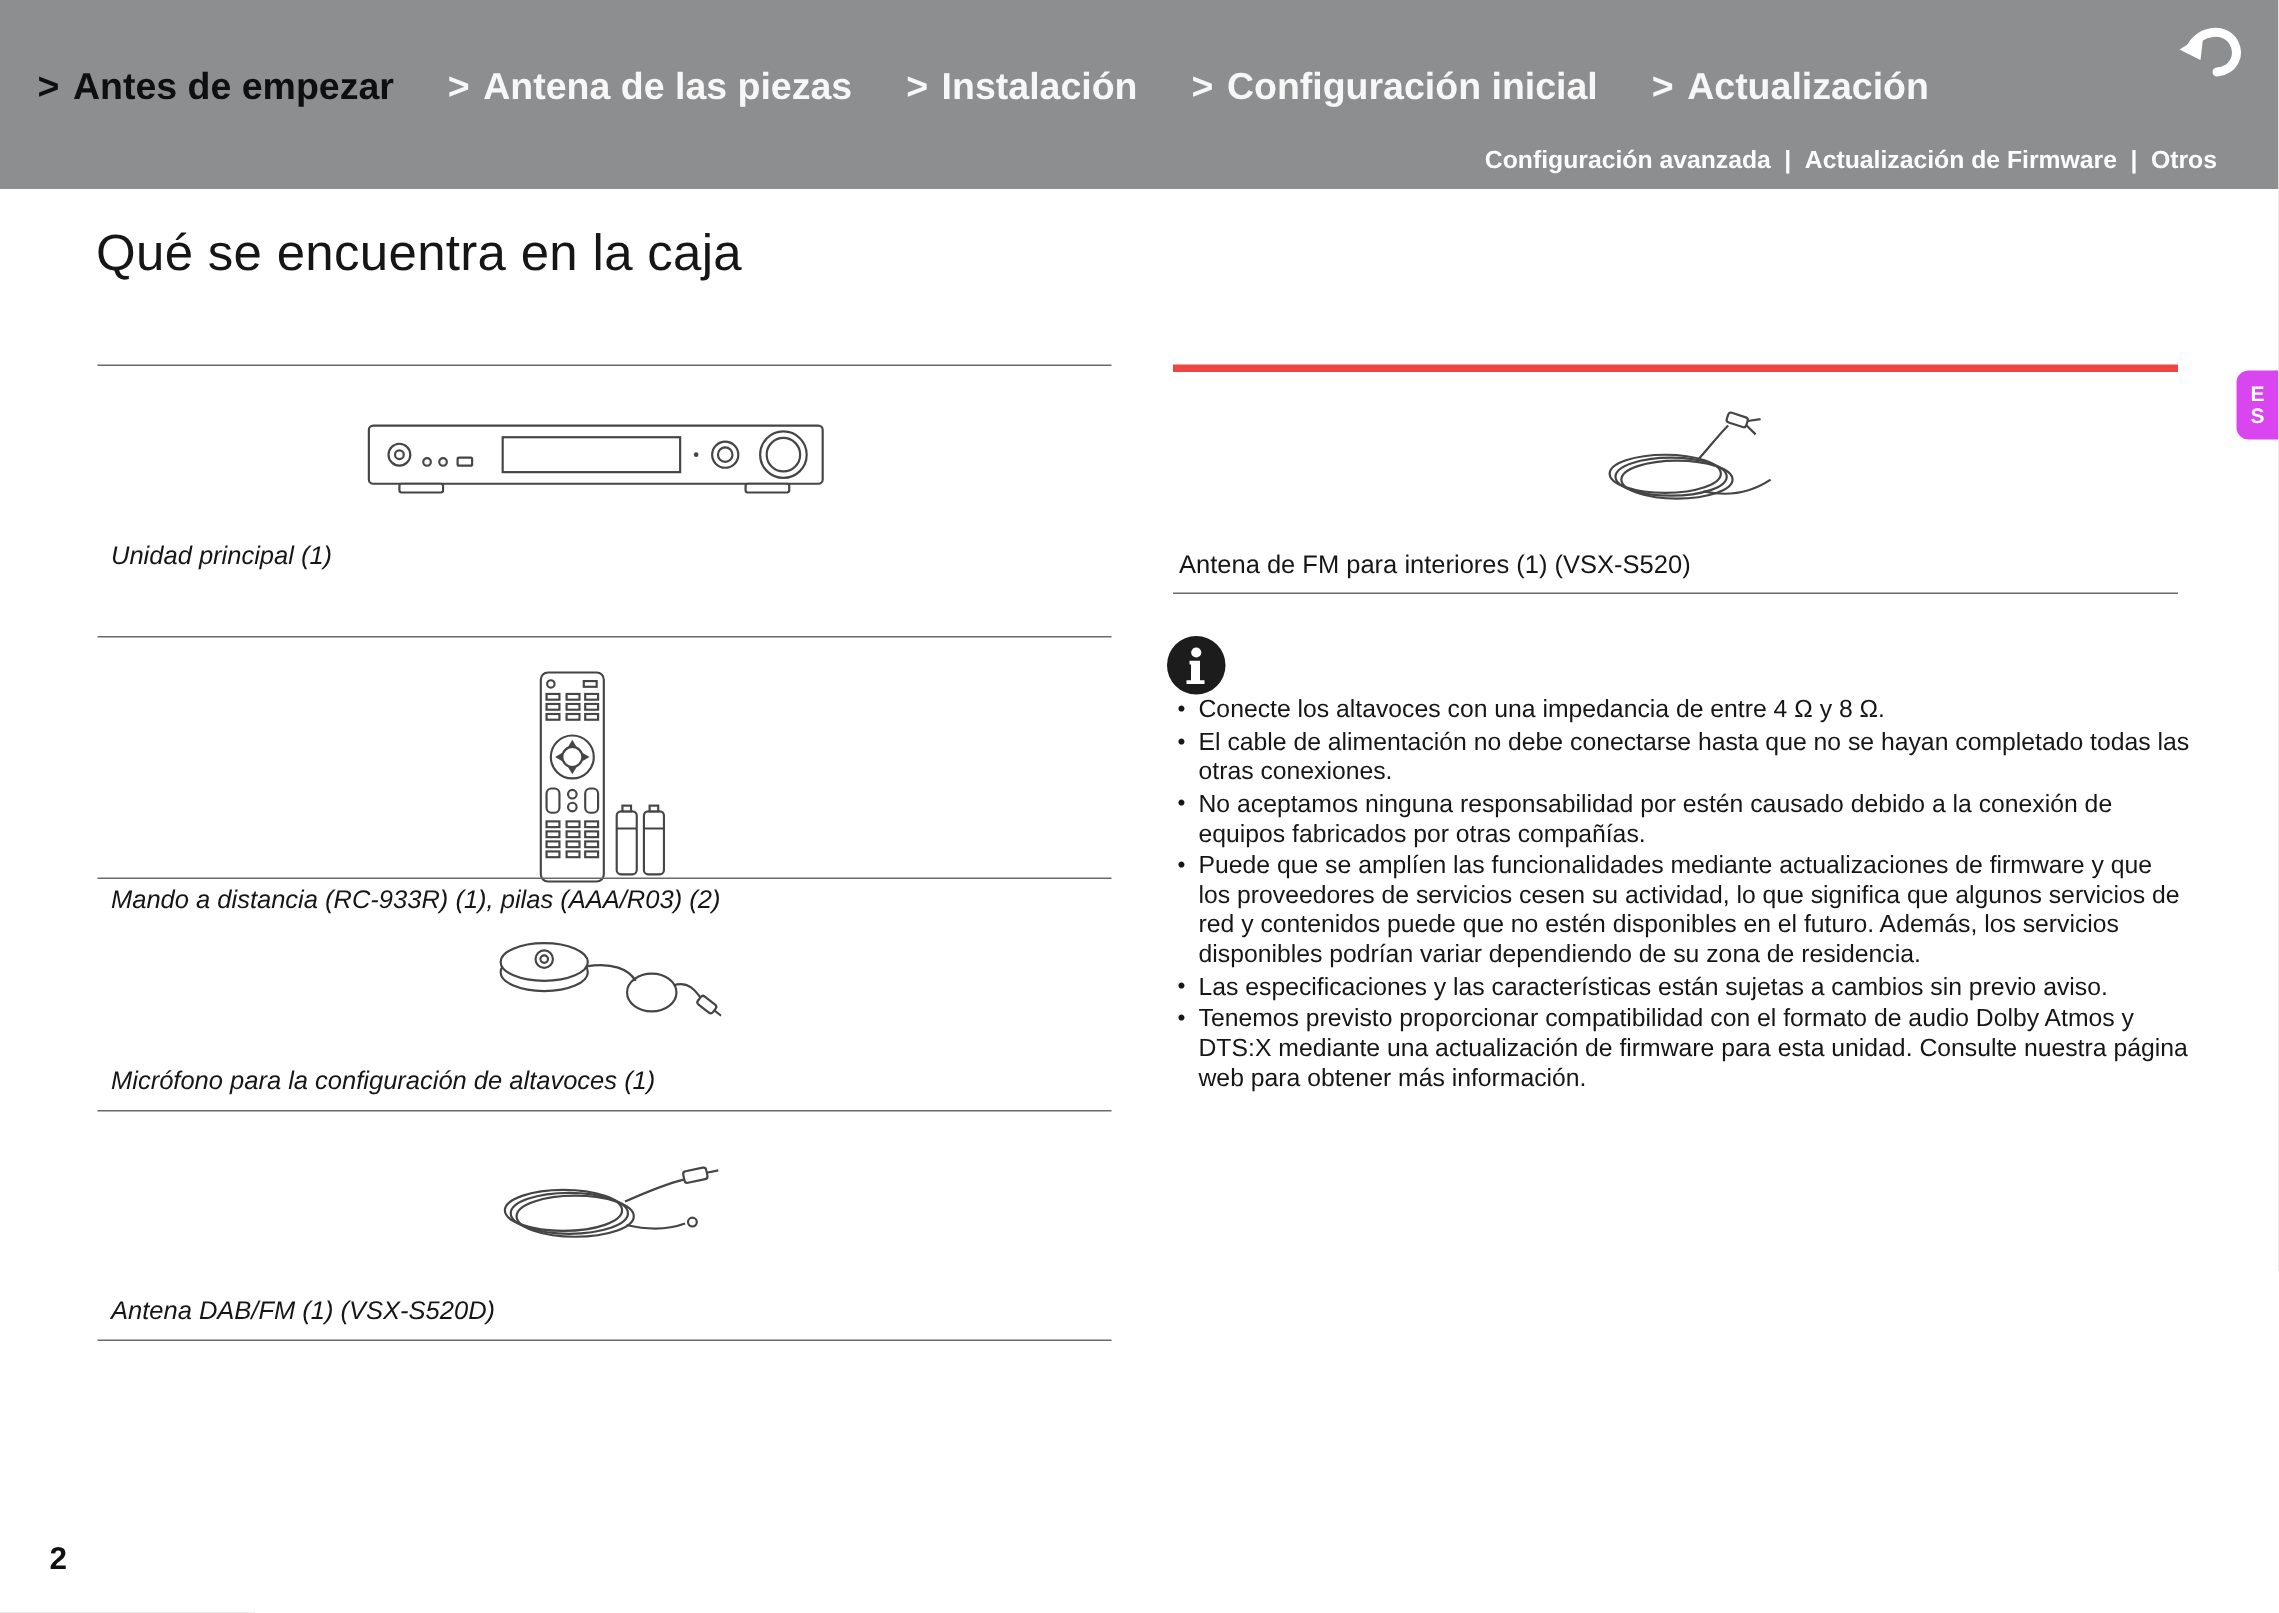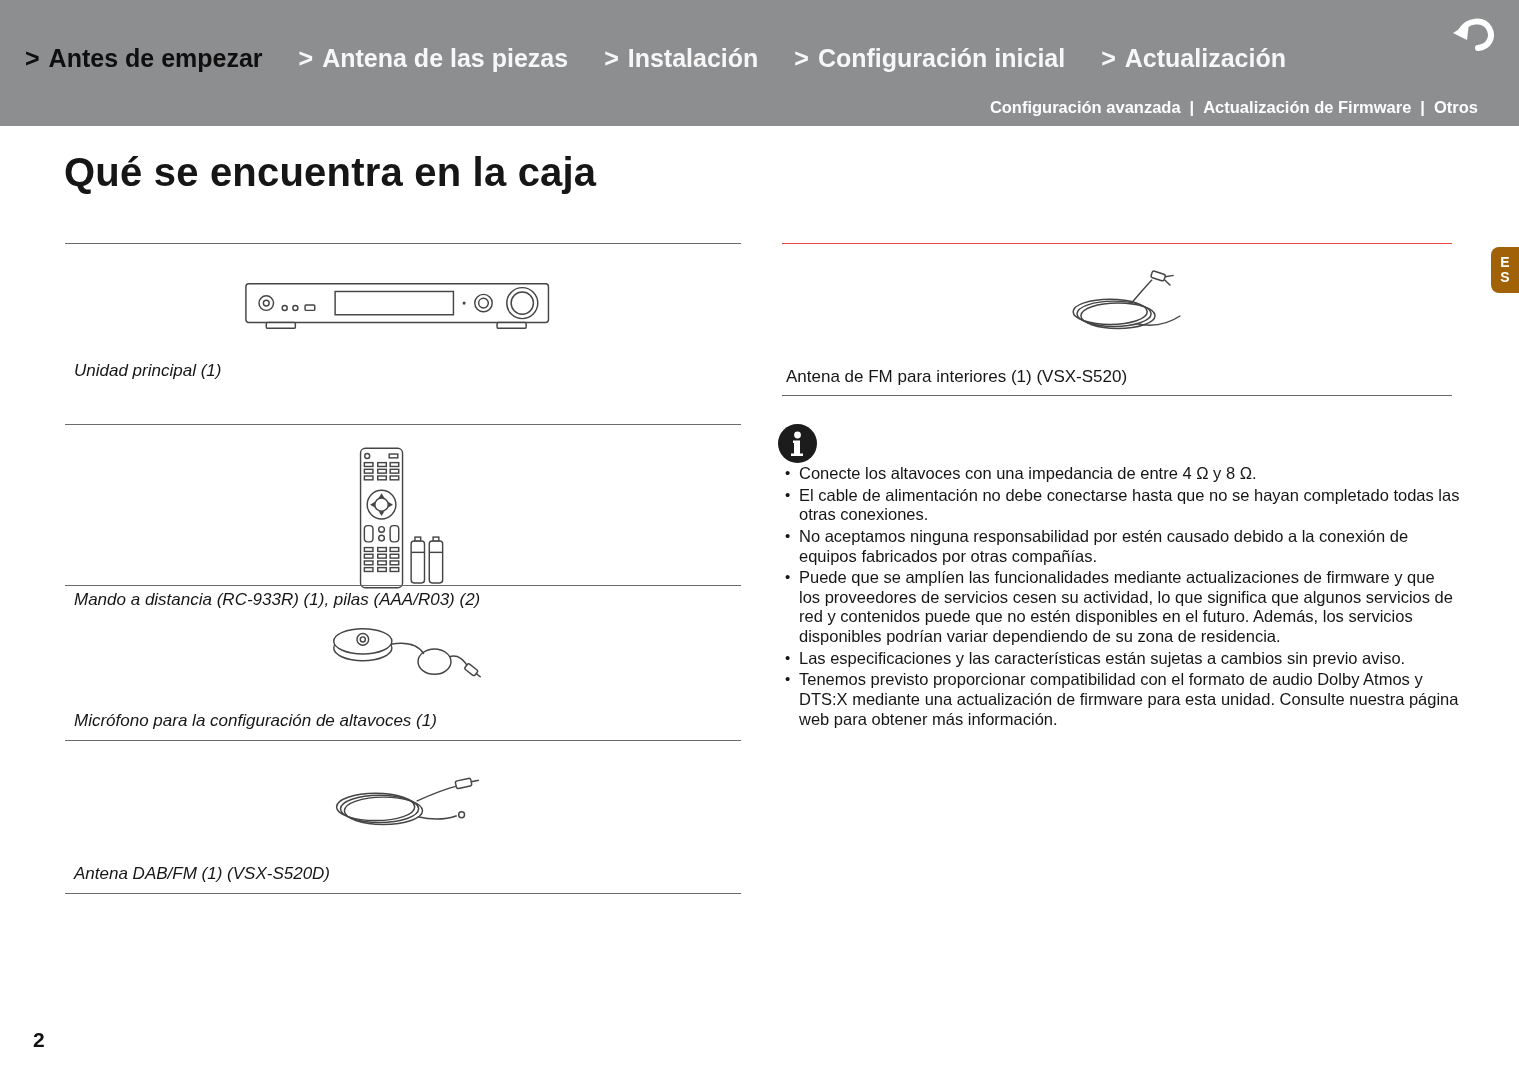--- a/index.html
+++ b/index.html
@@ -14,43 +14,43 @@
   
   .header { position: absolute; top:0; left:0; width:100%; height:126px; background:#8c8e90; }
   .nav { position:absolute; left:25px; top:44px; display:flex; gap:36px; font-size:25px; font-weight:bold; white-space:nowrap; }
   .nav-item { color:#f7f7f7; text-decoration:none; display:flex; gap:9px; cursor:pointer; align-items:baseline; }
   .nav-item.active { color:#0f0f0f; }
   .subnav { position:absolute; right:41px; top:98px; display:flex; gap:9px; font-size:16.5px; font-weight:bold; color:#fdfdfd; white-space:nowrap; }
   .subnav a { color:#fdfdfd; text-decoration:none; cursor:pointer; }
   .back-icon { position:absolute; top:16px; right:22px; width:46px; height:38px; cursor:pointer; }
 
   
-  .title { position:absolute; left:64px; top:150px; font-size:40px; font-weight:700; color:#161616; letter-spacing:0.2px; }
+  .title { position:absolute; left:64px; top:150px; font-size:34px; font-weight:400; color:#161616; letter-spacing:0.2px; }
 
   
   .box-item { position:absolute; left:65px; width:676px; border-top:1px solid #6a6a6a;font-style:italic; }
   .box-item .illus { position:absolute; left:0; right:0; display:flex; justify-content:center; }
   .box-item .item-label { position:absolute; left:9px; bottom:9px; font-size:17px; color:#161616; }
   .divider { position:absolute; left:65px; top:893px; width:676px; border-top:1px solid #6a6a6a; }
 
   
-  .right-item { position:absolute; left:782px; width:670px; top:243px; height:153px; border-top:1px solid #ef4444; border-bottom:1px solid #6a6a6a; }
+  .right-item { position:absolute; left:782px; width:670px; top:243px; height:153px; border-top:5px solid #ef4444; border-bottom:1px solid #6a6a6a; }
   .right-item .illus { position:absolute; left:0; right:0; top:24px; display:flex; justify-content:center; }
   .right-item .item-label { position:absolute; left:4px; bottom:8px; font-size:17px; color:#161616; }
 
   .info-icon { position:absolute; left:777px; top:423px; width:41px; height:41px; }
 
   .notes { position:absolute; left:782px; top:464px; width:678px; list-style:none; font-size:16.5px; line-height:1.19; color:#161616; }
   .notes li { position:relative; padding-left:17px; margin-bottom:2px; }
   .notes li::before { content:"\2022"; position:absolute; left:3px; top:0; font-size:15px; }
 
   
   .es-tab {
     position:absolute; right:0; top:247px; height:46px; width:28px;
-    padding:0 9px; background:#a16207; border-radius:8px 0 0 8px;
+    padding:0 9px; background:#d946ef; border-radius:8px 0 0 8px;
     color:#fff; font-weight:bold; font-size:14px; line-height:15px;
     display:flex; align-items:center; justify-content:center;
     word-break:break-all; text-align:center; cursor:pointer;
   }
   .page-number { position:absolute; left:33px; top:1028px; font-size:21px; font-weight:bold; color:#111; }
 
   svg .ln { fill:none; stroke:#454545; stroke-width:1.5; }
   svg .lnw { fill:#ffffff; stroke:#454545; stroke-width:1.5; }
 </style>
 </head>

